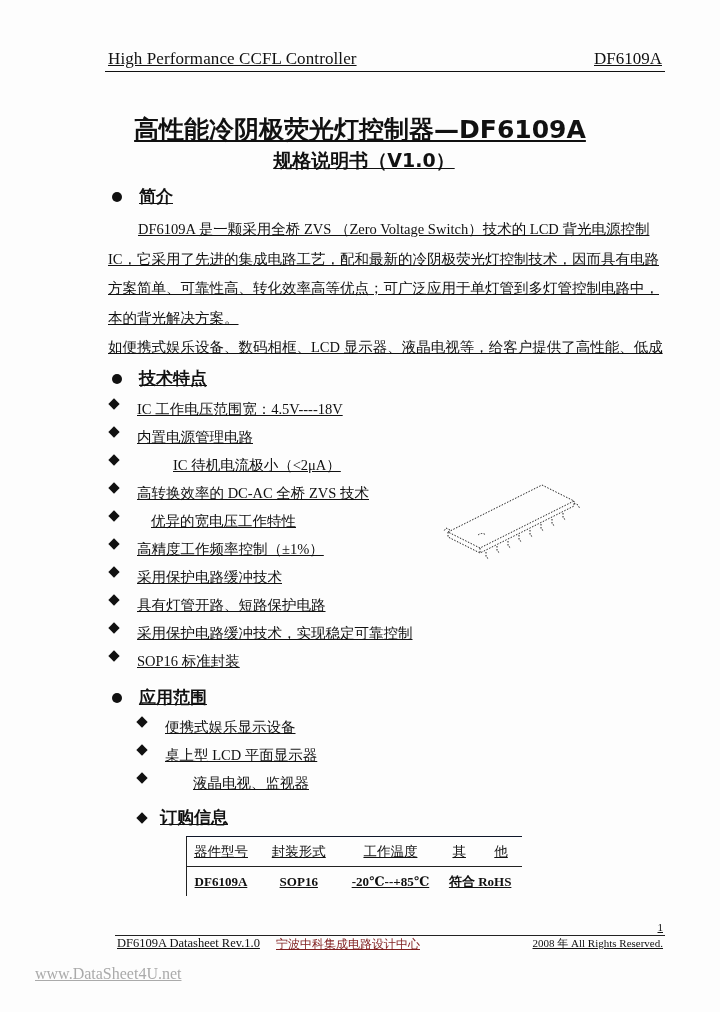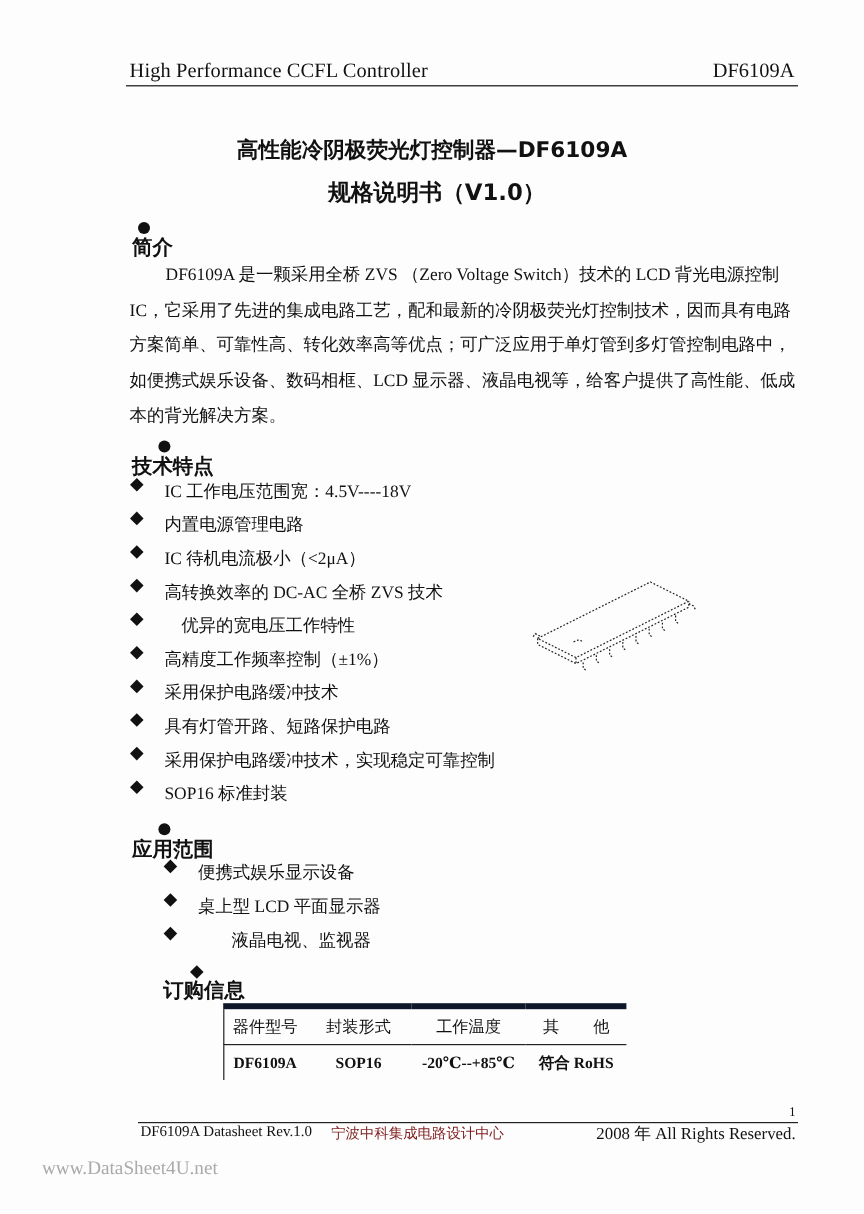--- a/index.html
+++ b/index.html
@@ -1,49 +1,49 @@
 <!DOCTYPE html>
 <html><head>
 <meta charset="utf-8">
 <style>
   html, body { margin: 0; padding: 0; }
   body {
     width: 720px; height: 1012px; background: #fdfdfd; position: relative; overflow: hidden;
     font-family: "Liberation Serif", "DejaVu Serif", serif; color: #111;
   }
-  .abs { position: absolute; }
+  .abs { position: absolute; text-decoration: underline; }
   .hdr-left { left: 108px; top: 49px; font-size: 17px; letter-spacing: 0.1px; }
   .hdr-right { right: 58px; top: 49px; font-size: 17px; }
   .hdr-rule { left: 105px; top: 71px; width: 560px; height: 0; border-top: 1.5px solid #111; }
 
-  .title1 { left: 0; width: 720px; top: 113px; text-align: center; font-family: "DejaVu Sans", sans-serif; font-weight: bold; font-size: 18px; }
+  .title1 { left: 0; width: 720px; top: 113px; text-align: center; font-family: "DejaVu Sans", sans-serif; font-weight: bold; font-size: 25px; }
   .title2 { left: 0; width: 720px; top: 148px; text-align: center; font-family: "DejaVu Sans", sans-serif; font-weight: bold; font-size: 19px; padding-left: 8px; box-sizing: border-box; }
 
-  .sec { font-family: "DejaVu Sans", sans-serif; font-weight: bold; font-size: 17px; display: flex; align-items: center; flex-direction: column; }
+  .sec { font-family: "DejaVu Sans", sans-serif; font-weight: bold; font-size: 17px; display: flex; align-items: center; }
   .dot { width: 10px; height: 10px; border-radius: 50%; background: #111; display: inline-block; margin-right: 17px; margin-left: 2px; }
   .dia { width: 8px; height: 8px; background: #111; transform: rotate(45deg); display: inline-block; margin-right: 19px; margin-left: 2px; }
 
   .para { left: 108px; width: 560px; font-size: 14.5px; line-height: 29.5px; text-align: justify; }
   .para p { margin: 0; }
   .indent { text-indent: 30px; }
 
   .bul { font-size: 14.5px; display: flex; height: 20px; }
   .bul .dia { width: 8px; height: 8px; margin-right: 19px; }
   .tbl-wrap { left: 186px; top: 836px; width: 336px; }
   table.order { border-collapse: collapse; width: 336px; }
   table.order td { height: 29px; padding: 0; text-align: center; }
-  table.order tr.head td { border-top: 5px solid #0f172a; border-bottom: 1px solid #222; font-size: 13.5px; }
+  table.order tr.head td { border-top: 1px solid #0f172a; border-bottom: 1px solid #222; font-size: 13.5px; }
   table.order tr.row td { font-weight: bold; font-size: 13px; }
   table.order td.first { border-left: 1px solid #222; }
 
   .ftr-num { right: 57px; top: 921px; font-size: 11px; }
   .ftr-rule { left: 115px; top: 935px; width: 550px; border-top: 1px solid #222; }
   .ftr-l { left: 117px; top: 936px; font-size: 12.5px; }
   .ftr-c { left: 276px; top: 936px; font-size: 12.5px; font-family: "DejaVu Sans", sans-serif; font-size: 12px; color: #7f1d1d; }
-  .ftr-r { right: 57px; top: 936px; font-size: 14px; }
+  .ftr-r { right: 57px; top: 936px; font-size: 11px; }
   .wm { left: 35px; top: 965px; font-size: 16px; color: #aaa; }
 
   .chip { left: 440px; top: 470px; width: 160px; height: 100px; }
 </style>
 </head>
 <body>
 
 <div class="abs hdr-left">High Performance CCFL Controller</div>
 <div class="abs hdr-right">DF6109A</div>
 <div class="abs hdr-rule"></div>
@@ -52,38 +52,38 @@
 <div class="abs title2">规格说明书（V1.0）</div>
 
 <div class="abs sec" style="left:110px; top:185px;">
   <span class="dot"></span>
   <span>简介</span>
 </div>
 <div class="abs para" style="top:215px;">
   <p class="indent">DF6109A 是一颗采用全桥 ZVS （Zero Voltage Switch）技术的 LCD 背光电源控制</p>
   <p>IC，它采用了先进的集成电路工艺，配和最新的冷阴极荧光灯控制技术，因而具有电路</p>
   <p>方案简单、可靠性高、转化效率高等优点；可广泛应用于单灯管到多灯管控制电路中，</p>
+  <p>本的背光解决方案。</p>
   <p>如便携式娱乐设备、数码相框、LCD 显示器、液晶电视等，给客户提供了高性能、低成</p>
-  <p>本的背光解决方案。</p>
 </div>
 
 <div class="abs sec" style="left:110px; top:367px;">
   <span class="dot"></span>
   <span>技术特点</span>
 </div>
 
 <div class="abs bul" style="left:108px; top:400px;">
     <span class="dia"></span>
     <span>IC 工作电压范围宽：4.5V----18V</span>
   </div>
 <div class="abs bul" style="left:108px; top:428px;">
     <span class="dia"></span>
     <span>内置电源管理电路</span>
   </div>
-<div class="abs bul" style="left:108px; top:456px;">
+<div class="abs bul" style="left:108px; top:456px;gap:36px;">
     <span class="dia"></span>
     <span>IC 待机电流极小（&lt;2μA）</span>
   </div>
 <div class="abs bul" style="left:108px; top:484px;">
     <span class="dia"></span>
     <span>高转换效率的 DC-AC 全桥 ZVS 技术</span>
   </div>
 <div class="abs bul" style="left:108px; top:512px;gap:14px;">
     <span class="dia"></span>
     <span>优异的宽电压工作特性</span>

